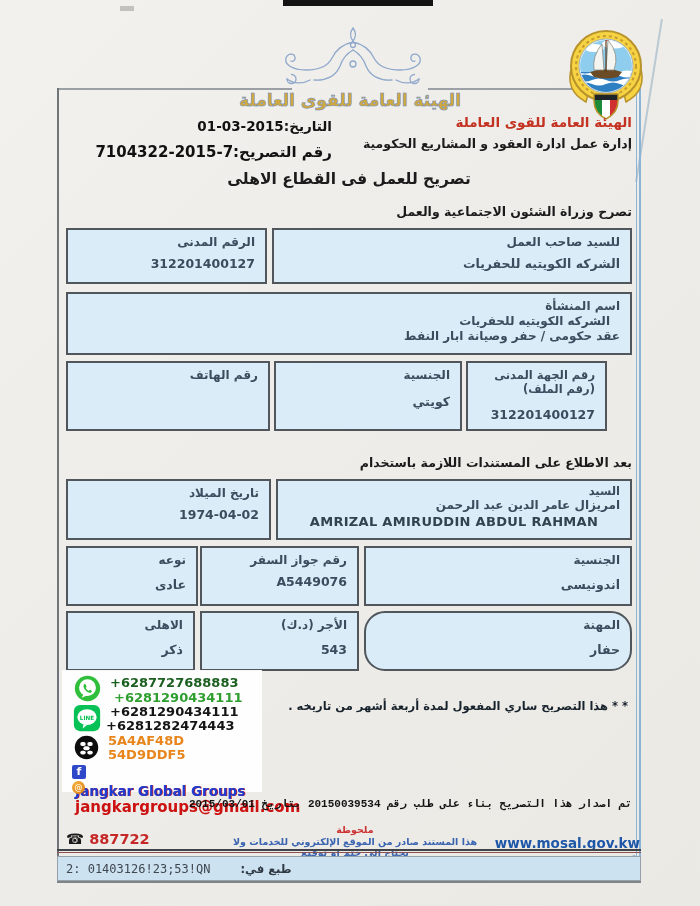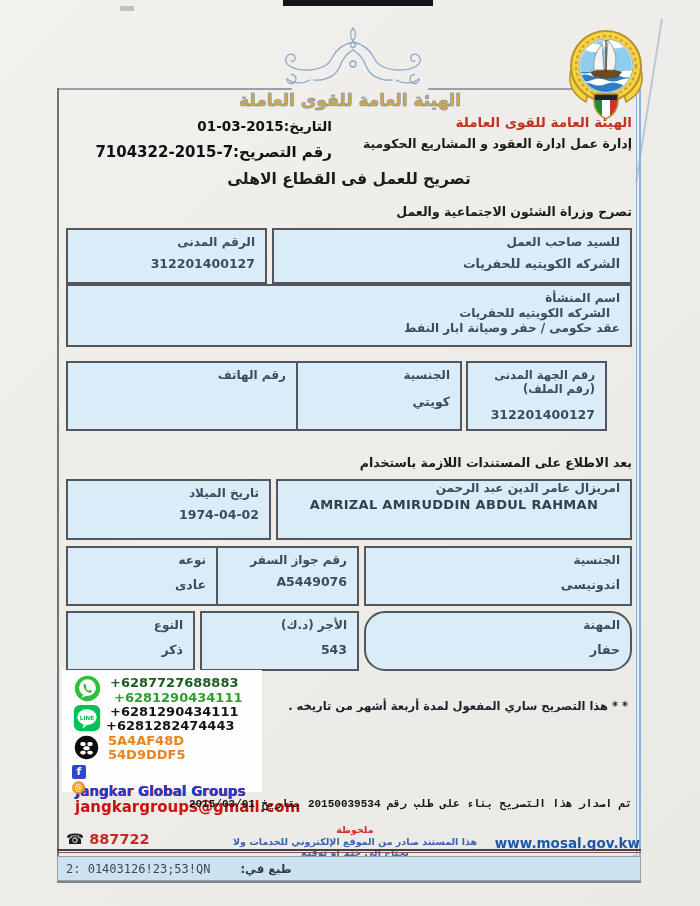--- a/index.html
+++ b/index.html
@@ -112,73 +112,74 @@
 
   <div class="box" style="left:272px;top:228px;width:360px;height:56px;padding-left:28px;">
     <div class="lbl">للسيد صاحب العمل</div>
     <div class="val">الشركه الكويتيه للحفريات</div>
   </div>
   <div class="box" style="left:66px;top:228px;width:201px;height:56px;">
     <div class="lbl">الرقم المدنى</div>
     <div class="val">312201400127</div>
   </div>
 
-  <div class="box" style="left:66px;top:284px;width:566px;height:63px;">
+  <div class="box" style="left:66px;top:292px;width:566px;height:63px;">
     <div style="font-size:12px;padding:5px 10px 0 0;">اسم المنشأة</div>
     <div style="font-size:12px;padding:1px 20px 0 0;">الشركه الكويتيه للحفريات</div>
     <div style="font-size:12px;padding:1px 10px 0 0;">عقد حكومى /  حفر وصيانة ابار النفط</div>
   </div>
 
   <div class="box" style="left:466px;top:361px;width:141px;height:70px;">
     <div class="lbl" style="font-size:11.5px;">رقم الجهة المدنى (رقم الملف)</div>
     <div class="val" style="padding-top:11px;">312201400127</div>
   </div>
   <div class="box" style="left:274px;top:361px;width:188px;height:70px;">
     <div class="lbl">الجنسية</div>
     <div class="val" style="padding-top:12px;">كويتي</div>
   </div>
-  <div class="box" style="left:66px;top:361px;width:232px;height:70px;">
+  <div class="box" style="left:66px;top:361px;width:204px;height:70px;">
     <div class="lbl">رقم الهاتف</div>
     <div class="val"></div>
   </div>
 
   <div class="abs rtl bold" style="left:290px;top:455px;width:342px;font-size:12.5px;color:#1a1a1a;">بعد الاطلاع على المستندات اللازمة باستخدام</div>
 
   <div class="box" style="left:276px;top:479px;width:356px;height:61px;">
+    <div style="font-size:11.5px;padding:3px 10px 0 0;">السيد</div>
     <div style="font-size:12px;padding:0 10px 0 0;">امريزال عامر الدين عبد الرحمن</div>
     <div dir="ltr" style="font-size:13px;text-align:center;letter-spacing:0.3px;padding-top:2px;color:#33424f;">AMRIZAL AMIRUDDIN ABDUL RAHMAN</div>
   </div>
   <div class="box" style="left:66px;top:479px;width:205px;height:61px;">
     <div class="lbl">تاريخ الميلاد</div>
     <div class="val">1974-04-02</div>
   </div>
 
   <div class="box" style="left:364px;top:546px;width:268px;height:60px;">
     <div class="lbl">الجنسية</div>
     <div class="val" style="padding-top:10px;">اندونيسى</div>
   </div>
   <div class="box" style="left:200px;top:546px;width:159px;height:60px;">
     <div class="lbl">رقم جواز السفر</div>
     <div class="val">A5449076</div>
   </div>
-  <div class="box" style="left:66px;top:546px;width:152px;height:60px;">
+  <div class="box" style="left:66px;top:546px;width:132px;height:60px;">
     <div class="lbl">نوعه</div>
     <div class="val" style="padding-top:10px;">عادى</div>
   </div>
 
   <div class="box" style="left:364px;top:611px;width:268px;height:60px;border-radius:21px;">
     <div class="lbl">المهنة</div>
     <div class="val" style="padding-top:10px;">حفار</div>
   </div>
   <div class="box" style="left:200px;top:611px;width:159px;height:60px;">
     <div class="lbl">الأجر (د.ك)</div>
     <div class="val" style="padding-top:10px;">543</div>
   </div>
   <div class="box" style="left:66px;top:611px;width:129px;height:60px;">
-    <div class="lbl">النوع</div>
+    <div class="lbl">الاهلى</div>
     <div class="val" style="padding-top:10px;">ذكر</div>
   </div>
 
   <div class="abs rtl note-line" style="left:280px;top:699px;width:348px;">* * هذا التصريح ساري المفعول لمدة أربعة أشهر من تاريخه .</div>
 
   <div class="abs" style="left:62px;top:670px;width:200px;height:122px;background:rgba(255,255,255,0.95);"></div>
 
   <div class="abs" style="left:74px;top:675px;width:27px;height:27px;">
     <svg width="27" height="27" viewBox="0 0 32 32">
       <circle cx="16" cy="16" r="15" fill="#2fbf3a"></circle>

